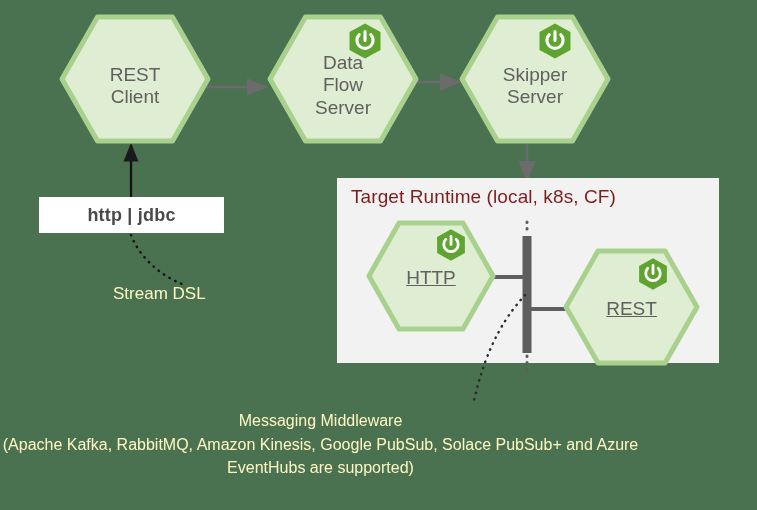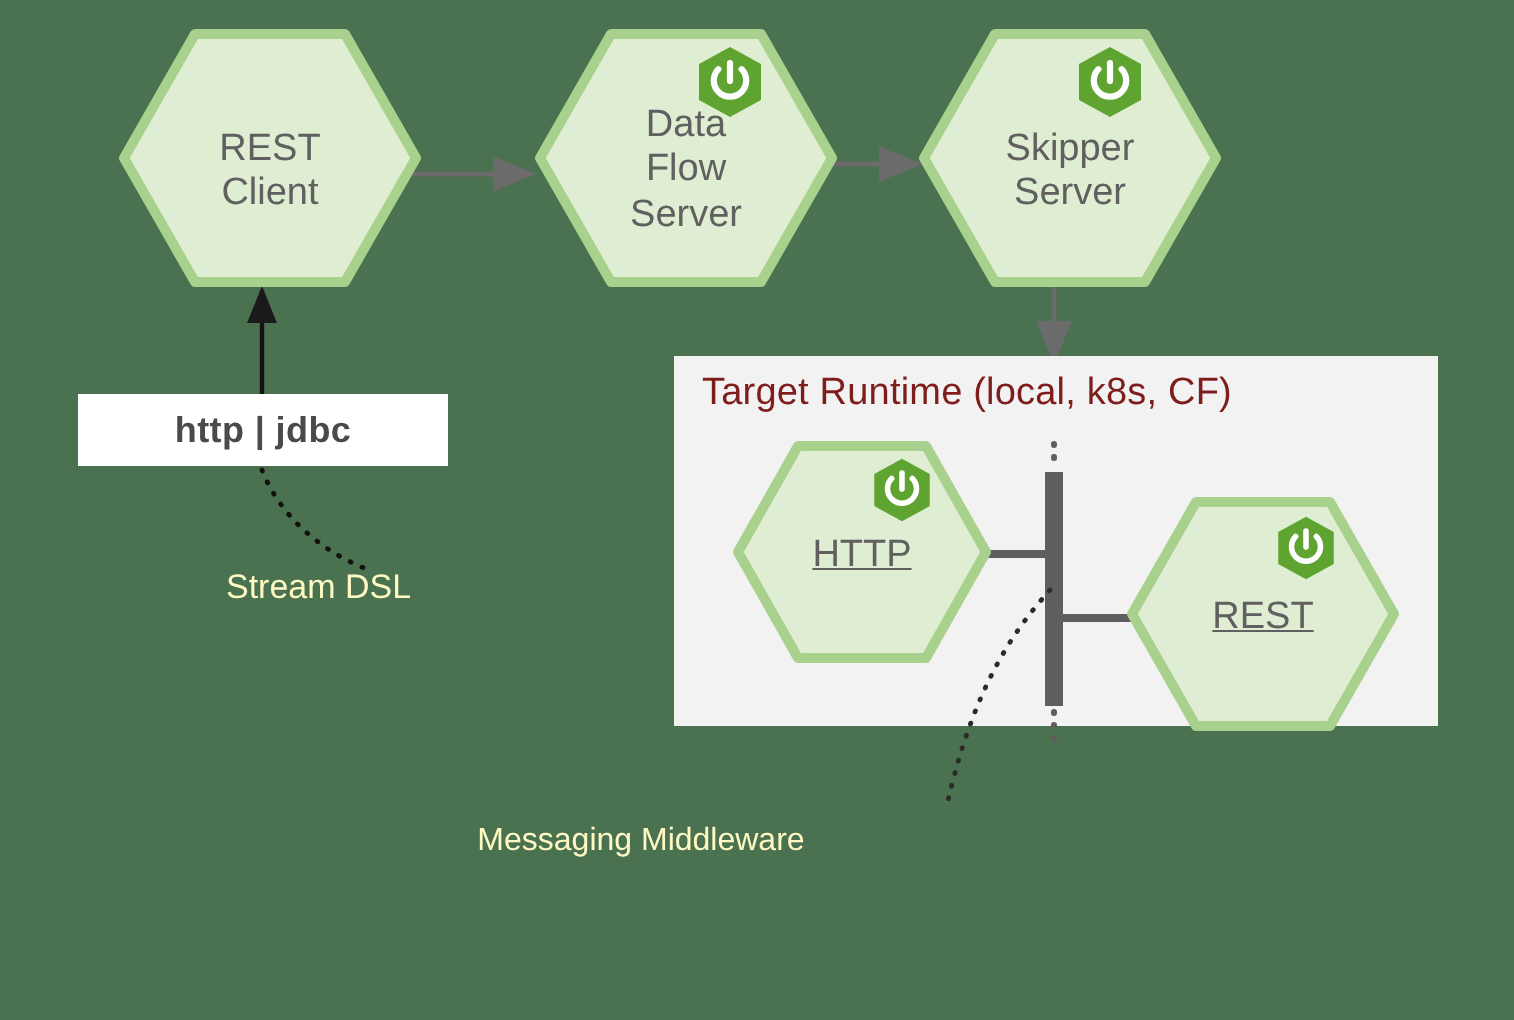--- a/index.html
+++ b/index.html
@@ -232,15 +232,16 @@
   </div>
 
   <div class="dsl-box">
     <span class="dsl-box-text">http | jdbc</span>
   </div>
 
   <div class="annot" id="annot-stream-dsl">Stream DSL</div>
 
   <div class="annot" id="annot-middleware">
     <span class="mw-title">Messaging Middleware</span>
+    <span class="mw-sub">(Apache Kafka, RabbitMQ, Amazon Kinesis, Google PubSub, Solace PubSub+ and Azure EventHubs are supported)</span>
   </div>
 
 </div>
 
 </body></html>

